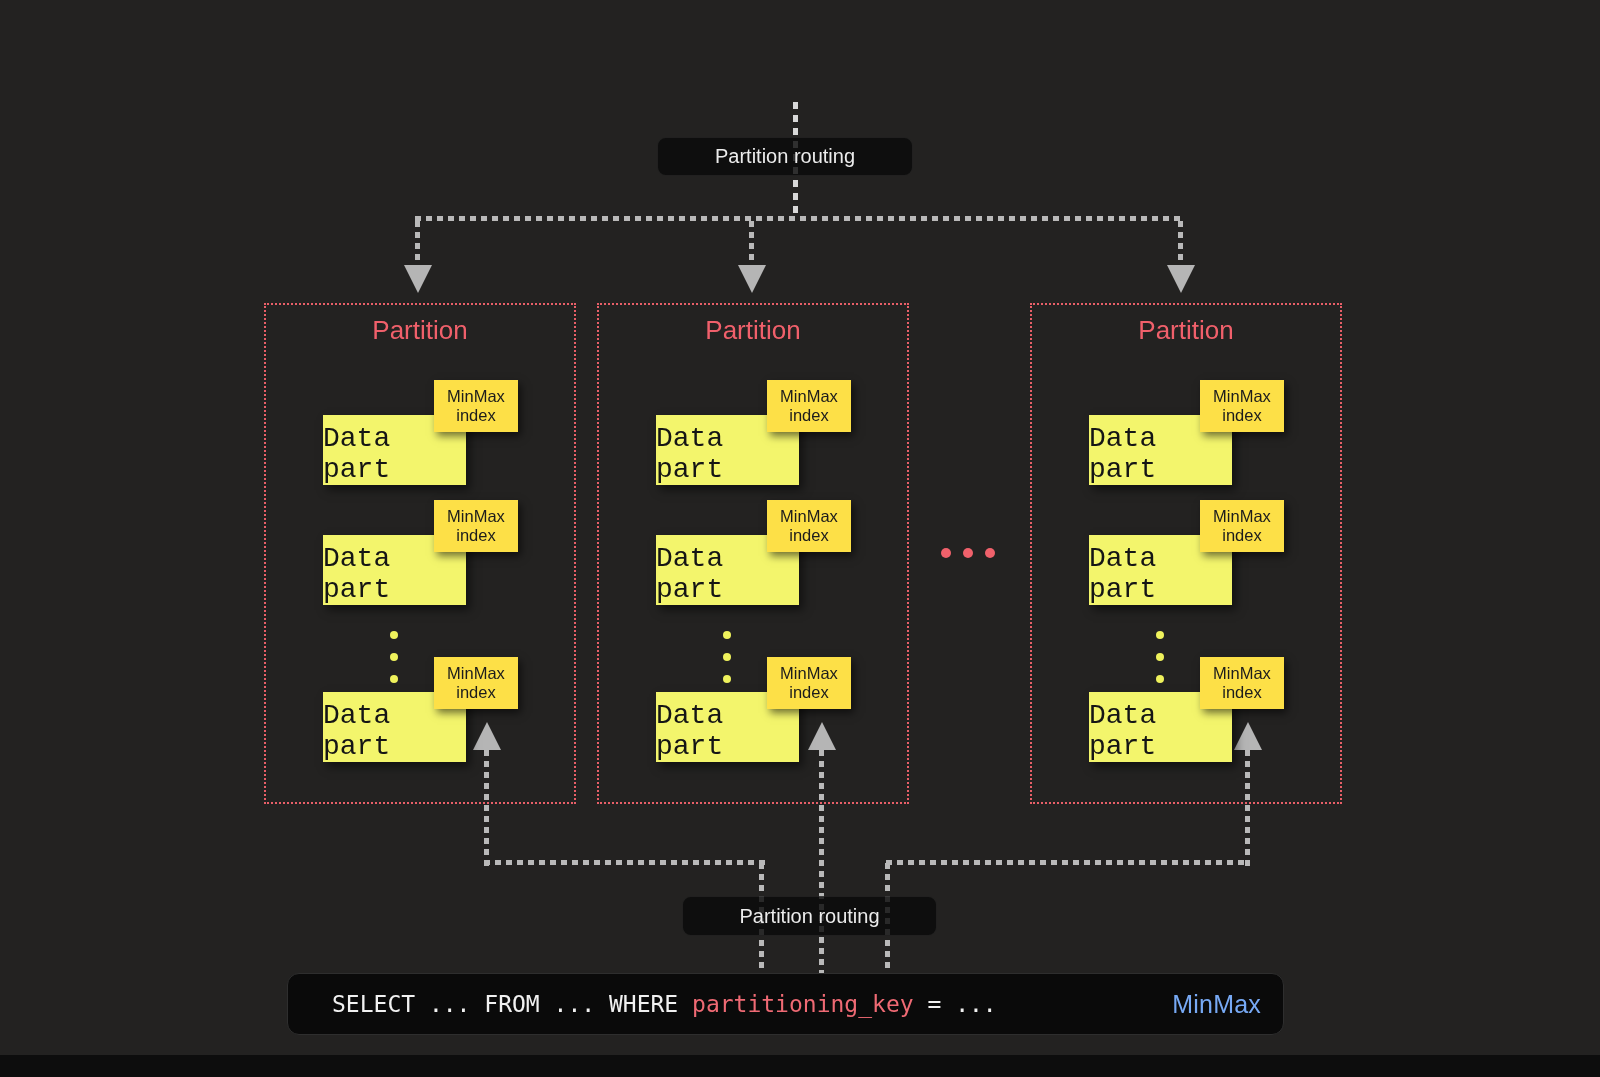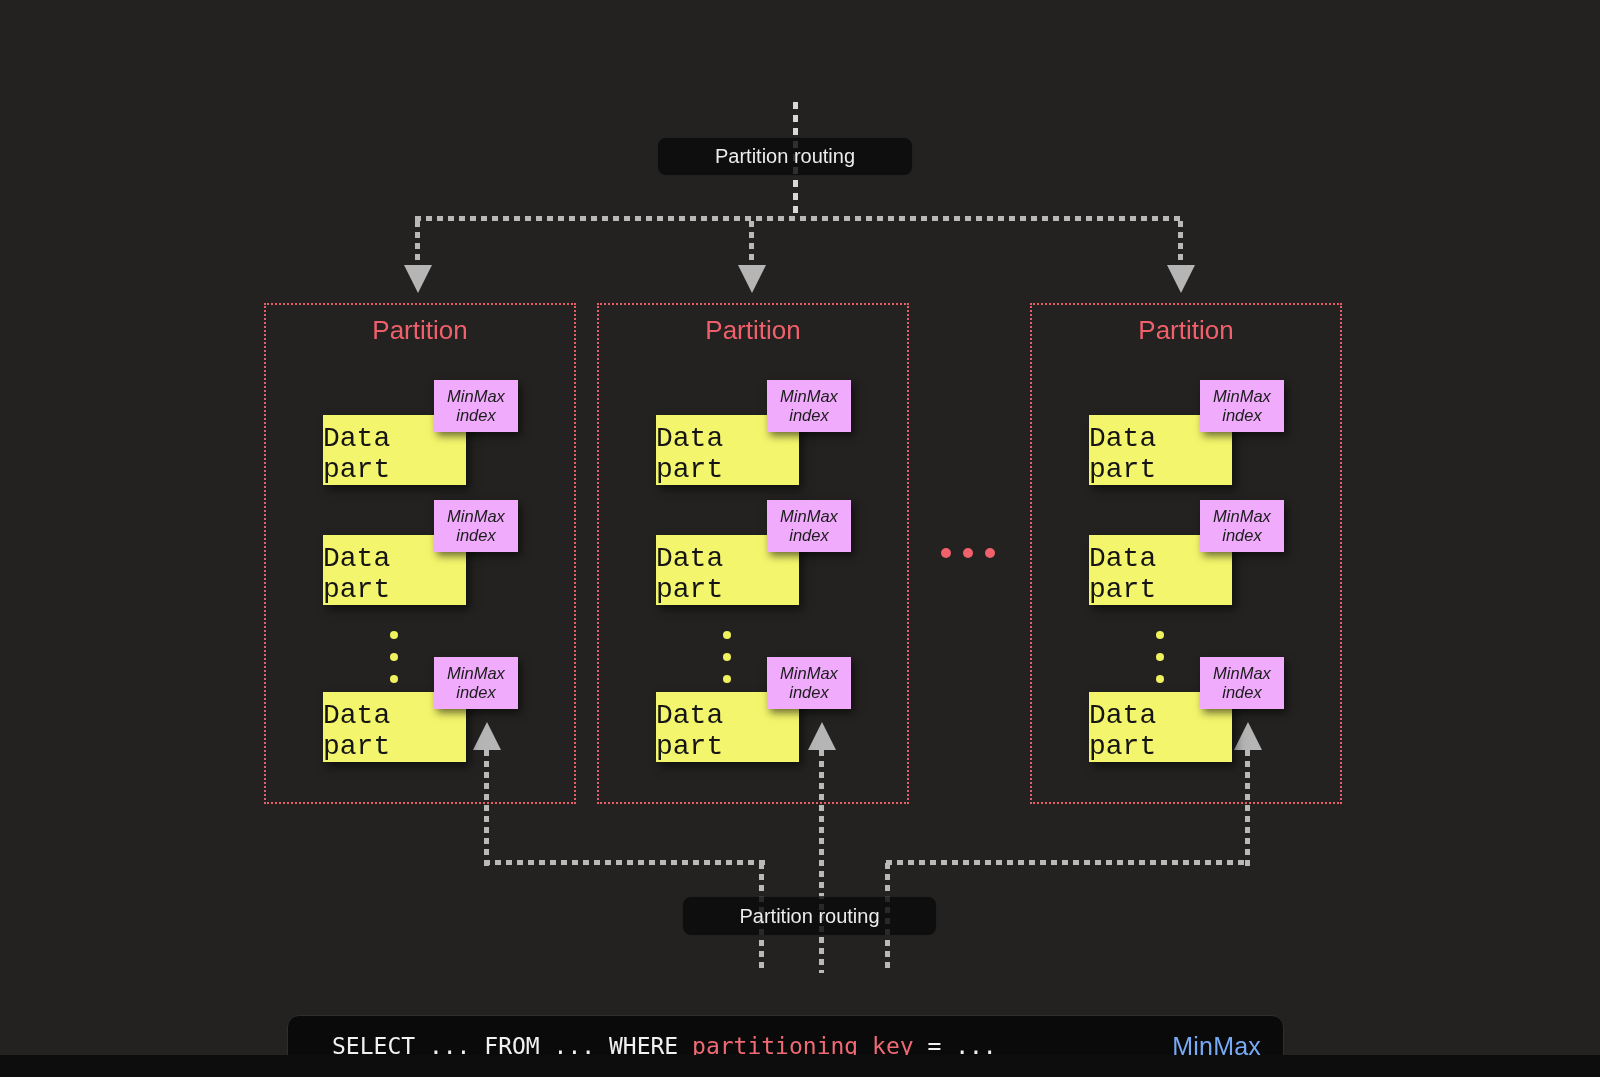--- a/index.html
+++ b/index.html
@@ -8,21 +8,21 @@
     background:#232221;font-family:"Liberation Sans",sans-serif;
   }
   .bottom-strip{position:absolute;left:0;top:1055px;width:1600px;height:22px;background:#0d0d0d;}
 
   
   .io-box{
     position:absolute;left:287px;width:995px;background:#0a0a0a;
     border:1px solid #2e2e2e;border-radius:12px;display:flex;align-items:center;
   }
   .io-box.inserted{top:41px;height:59px;}
-  .io-box.query{top:1015px;height:60px;}
+  .io-box.query{top:973px;height:60px;}
   .io-label{position:absolute;right:22px;top:0;bottom:0;display:flex;align-items:center;
     color:#77a9f4;font-size:25px;font-weight:500;letter-spacing:.2px;}
 
   
   .segments{position:absolute;left:383px;top:19px;width:260px;height:21px;display:flex;gap:3px;}
   .segments .cell{flex:1;background:#6a6a6a;border:1px solid #7f7f7f;}
 
   
   .code{margin-left:44px;font-family:"DejaVu Sans Mono",monospace;font-size:23px;color:#f1f1f1;white-space:pre;}
   .code .key{color:#ef6a74;}
@@ -50,23 +50,23 @@
   .partition{
     position:absolute;top:303px;width:308px;height:497px;
     border:2px dotted #e85f68;z-index:3;
   }
   .partition-title{position:absolute;top:10px;left:0;right:0;text-align:center;
     color:#f0606b;font-size:26px;font-weight:500;}
   .dp{position:absolute;left:57px;width:143px;height:70px;background:#f3f56c;z-index:2;
     display:flex;align-items:flex-end;justify-content:center;
     box-shadow:4px 5px 9px rgba(0,0,0,0.5);font-family:Liberation Mono, monospace;}
   .dp span{color:#151515;font-size:28px;}
-  .mm{position:absolute;left:168px;width:84px;height:52px;background:#f0abfc;z-index:3;
+  .mm{position:absolute;left:168px;width:84px;height:52px;background:#fde047;z-index:3;
     display:flex;align-items:center;justify-content:center;text-align:center;
-    box-shadow:3px 4px 8px rgba(0,0,0,0.55);font-style:italic;}
+    box-shadow:3px 4px 8px rgba(0,0,0,0.55);}
   .mm span{color:#1c1c1c;font-size:16.5px;line-height:19px;width:70px;}
   .ydot{position:absolute;width:8px;height:8px;border-radius:50%;background:#eff25c;left:124px;}
 
   
   .rdot{position:absolute;width:10px;height:10px;border-radius:50%;background:#f0616b;top:548px;z-index:2;}
 </style>
 </head>
 <body>
 
 <div class="canvas">

